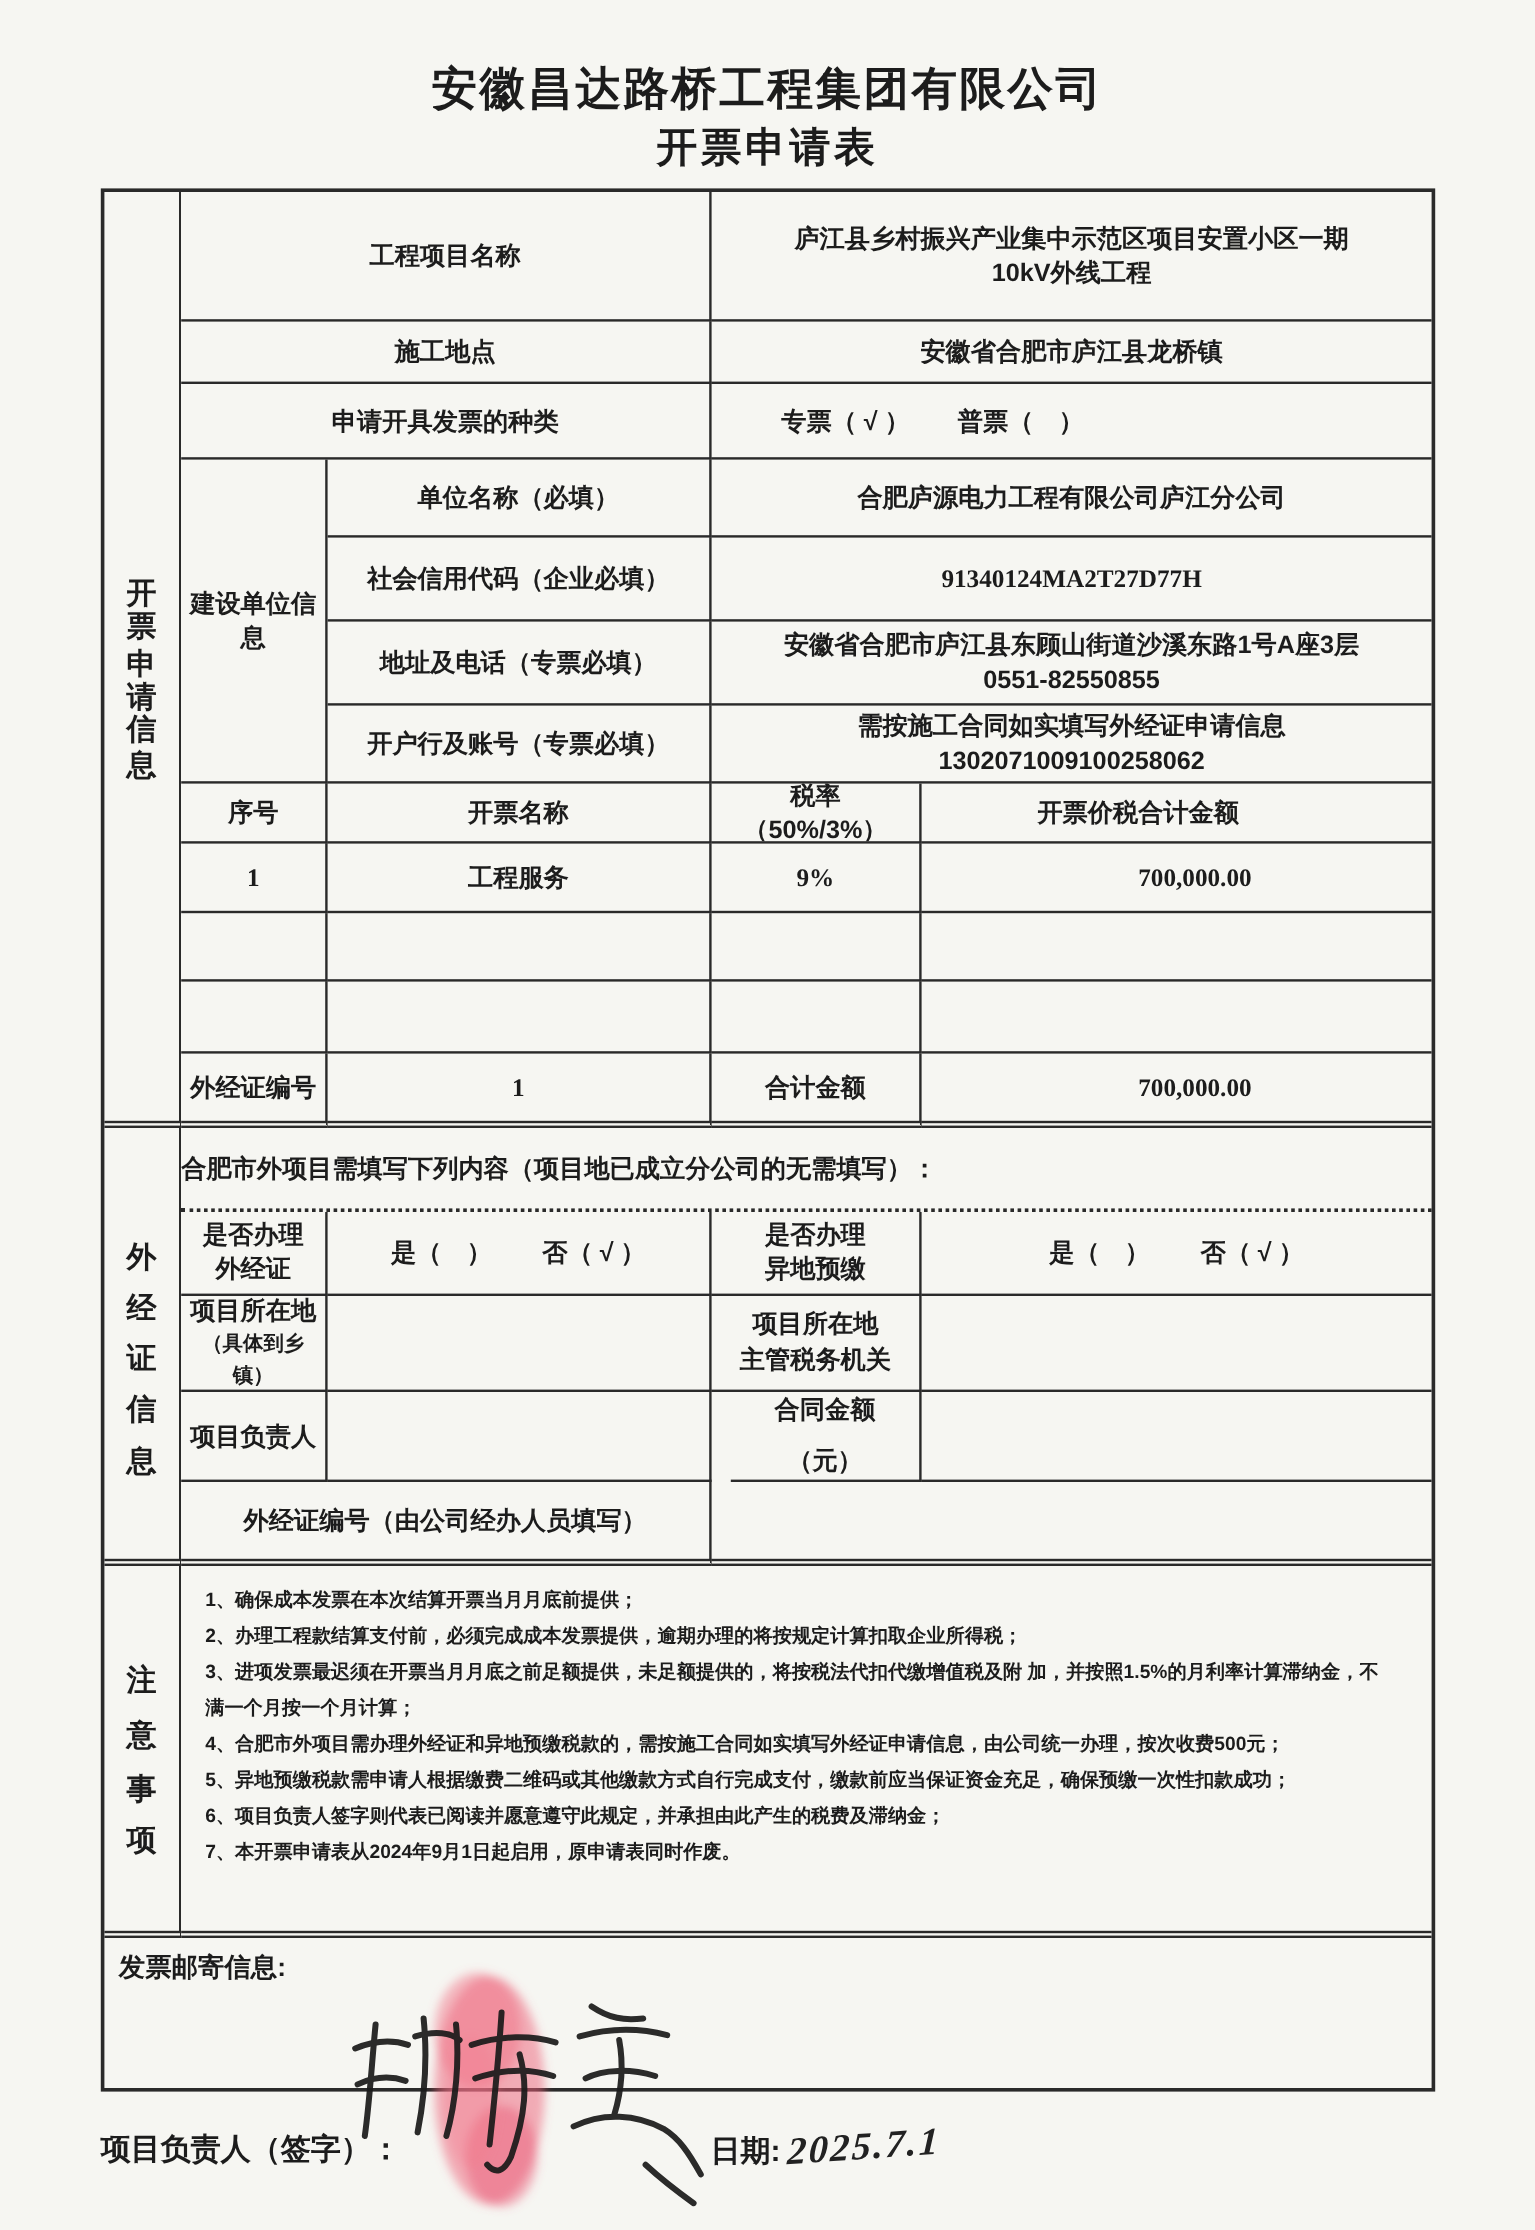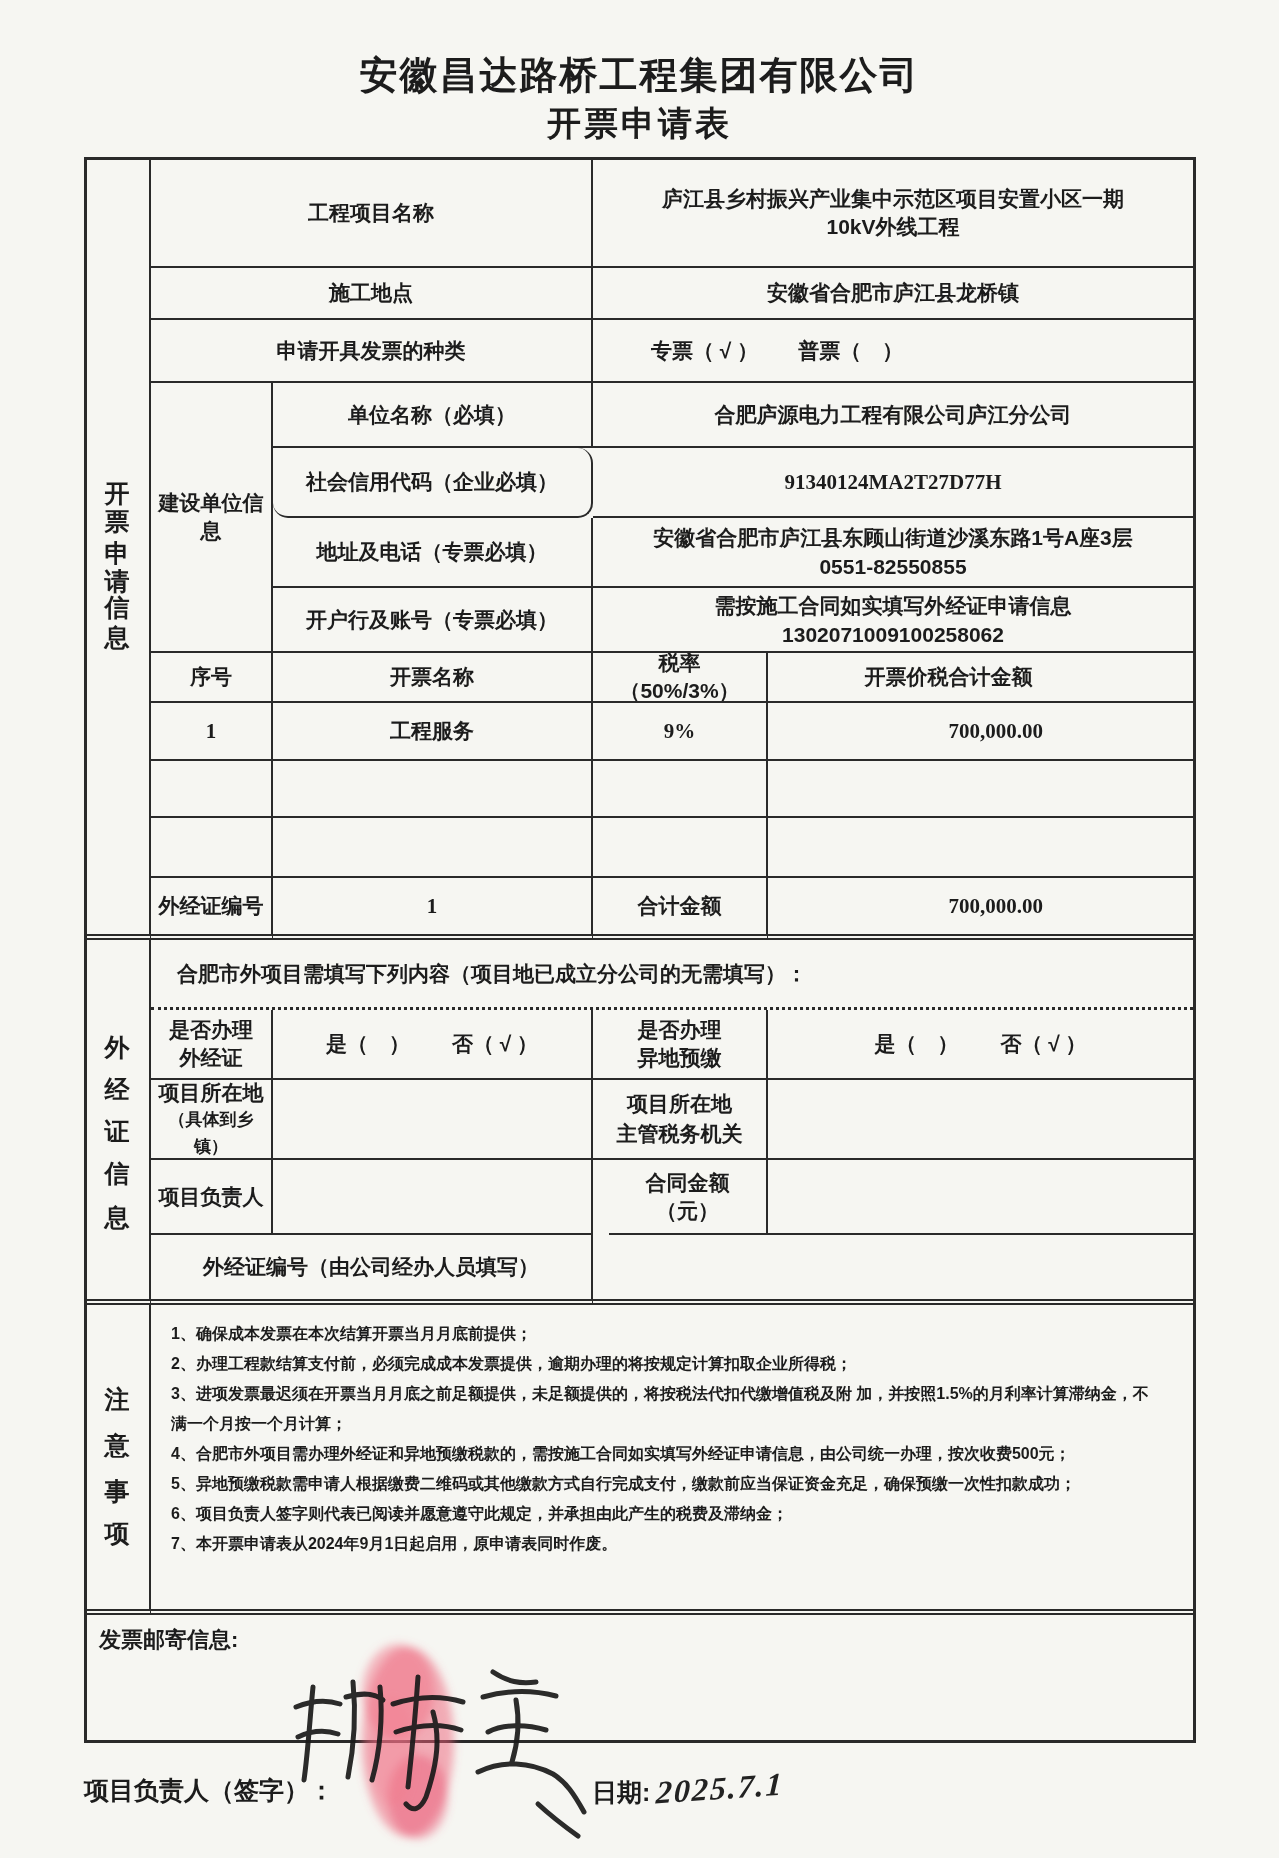--- a/index.html
+++ b/index.html
@@ -41,21 +41,21 @@
   .num{font-family:"Liberation Serif", serif;font-weight:600;}
   .side{
     writing-mode:vertical-lr;text-orientation:upright;
     font-size:25px;font-weight:700;
   }
   .ls-a{letter-spacing:28px;}
   .ls-b{letter-spacing:42px;}
   .ls-c{letter-spacing:46px;}
   .typerow{justify-content:flex-start;padding-left:58px;gap:150px;}
   .amount{justify-content:flex-end;padding-right:150px;}
-  .left-in{justify-content:flex-start;text-align:left;padding-left:26px;}
+  .left-in{justify-content:flex-start;text-align:left;padding-left:0;}
   .sub-small{font-size:17px;display:block;}
   .stack{display:flex;flex-direction:column;align-items:center;line-height:27px;}
   .notes-cell{
     flex-direction:column;align-items:flex-start;justify-content:flex-start;
     text-align:left;padding:14px 14px 0 20px;
   }
   .notes-cell p{margin:0;font-size:16px;font-weight:600;line-height:30px;width:985px;}
   .mail-cell{align-items:flex-start;justify-content:flex-start;text-align:left;padding:10px 12px;font-size:22px;font-weight:700;}
   .footer{position:absolute;left:84px;top:1768px;width:1150px;height:70px;}
   .signer-label{position:absolute;left:0;top:6px;font-size:25px;font-weight:700;}
@@ -93,21 +93,21 @@
   <div class="c no-r typerow" style="grid-row:3;grid-column:4/6;gap:40px;">
     <span>专票（ √ ）</span>
     <span>普票（　）</span>
   </div>
 
   <div class="c" style="grid-row:4/8;grid-column:2/3;">建设单位信息</div>
 
   <div class="c" style="grid-row:4;grid-column:3/4;">单位名称（必填）</div>
   <div class="c no-r" style="grid-row:4;grid-column:4/6;">合肥庐源电力工程有限公司庐江分公司</div>
 
-  <div class="c" style="grid-row:5;grid-column:3/4;border-radius:15px;">社会信用代码（企业必填）</div>
+  <div class="c" style="grid-row:5;grid-column:3/4;">社会信用代码（企业必填）</div>
   <div class="c no-r num" style="grid-row:5;grid-column:4/6;">91340124MA2T27D77H</div>
 
   <div class="c" style="grid-row:6;grid-column:3/4;">地址及电话（专票必填）</div>
   <div class="c no-r pre" style="grid-row:6;grid-column:4/6;line-height:29px;">安徽省合肥市庐江县东顾山街道沙溪东路1号A座3层
 0551-82550855</div>
 
   <div class="c" style="grid-row:7;grid-column:3/4;">开户行及账号（专票必填）</div>
   <div class="c no-r pre" style="grid-row:7;grid-column:4/6;line-height:29px;">需按施工合同如实填写外经证申请信息
 1302071009100258062</div>
 
@@ -155,21 +155,21 @@
       <span class="sub-small">（具体到乡镇）</span>
     </span>
   </div>
   <div class="c" style="grid-row:15;grid-column:3/4;"></div>
   <div class="c pre" style="grid-row:15;grid-column:4/5;line-height:30px;">项目所在地
 主管税务机关</div>
   <div class="c no-r" style="grid-row:15;grid-column:5/6;"></div>
 
   <div class="c" style="grid-row:16;grid-column:2/3;padding:2px 0;">项目负责人</div>
   <div class="c" style="grid-row:16;grid-column:3/4;"></div>
-  <div class="c pre" style="grid-row:16;grid-column:4/5;line-height:28px;margin-left:16px;">合同金额
+  <div class="c pre" style="grid-row:16;grid-column:4/5;line-height:42px;margin-left:16px;">合同金额
 （元）</div>
   <div class="c no-r" style="grid-row:16;grid-column:5/6;"></div>
 
   <div class="c heavy-b" style="grid-row:17;grid-column:2/4;">外经证编号（由公司经办人员填写）</div>
   <div class="c heavy-b no-r" style="grid-row:17;grid-column:4/6;"></div>
 
   <div class="c heavy-b" style="grid-row:18;grid-column:1/2;">
     <span class="side ls-c">注意事项</span>
   </div>
   <div class="c heavy-b no-r notes-cell" style="grid-row:18;grid-column:2/6;">

